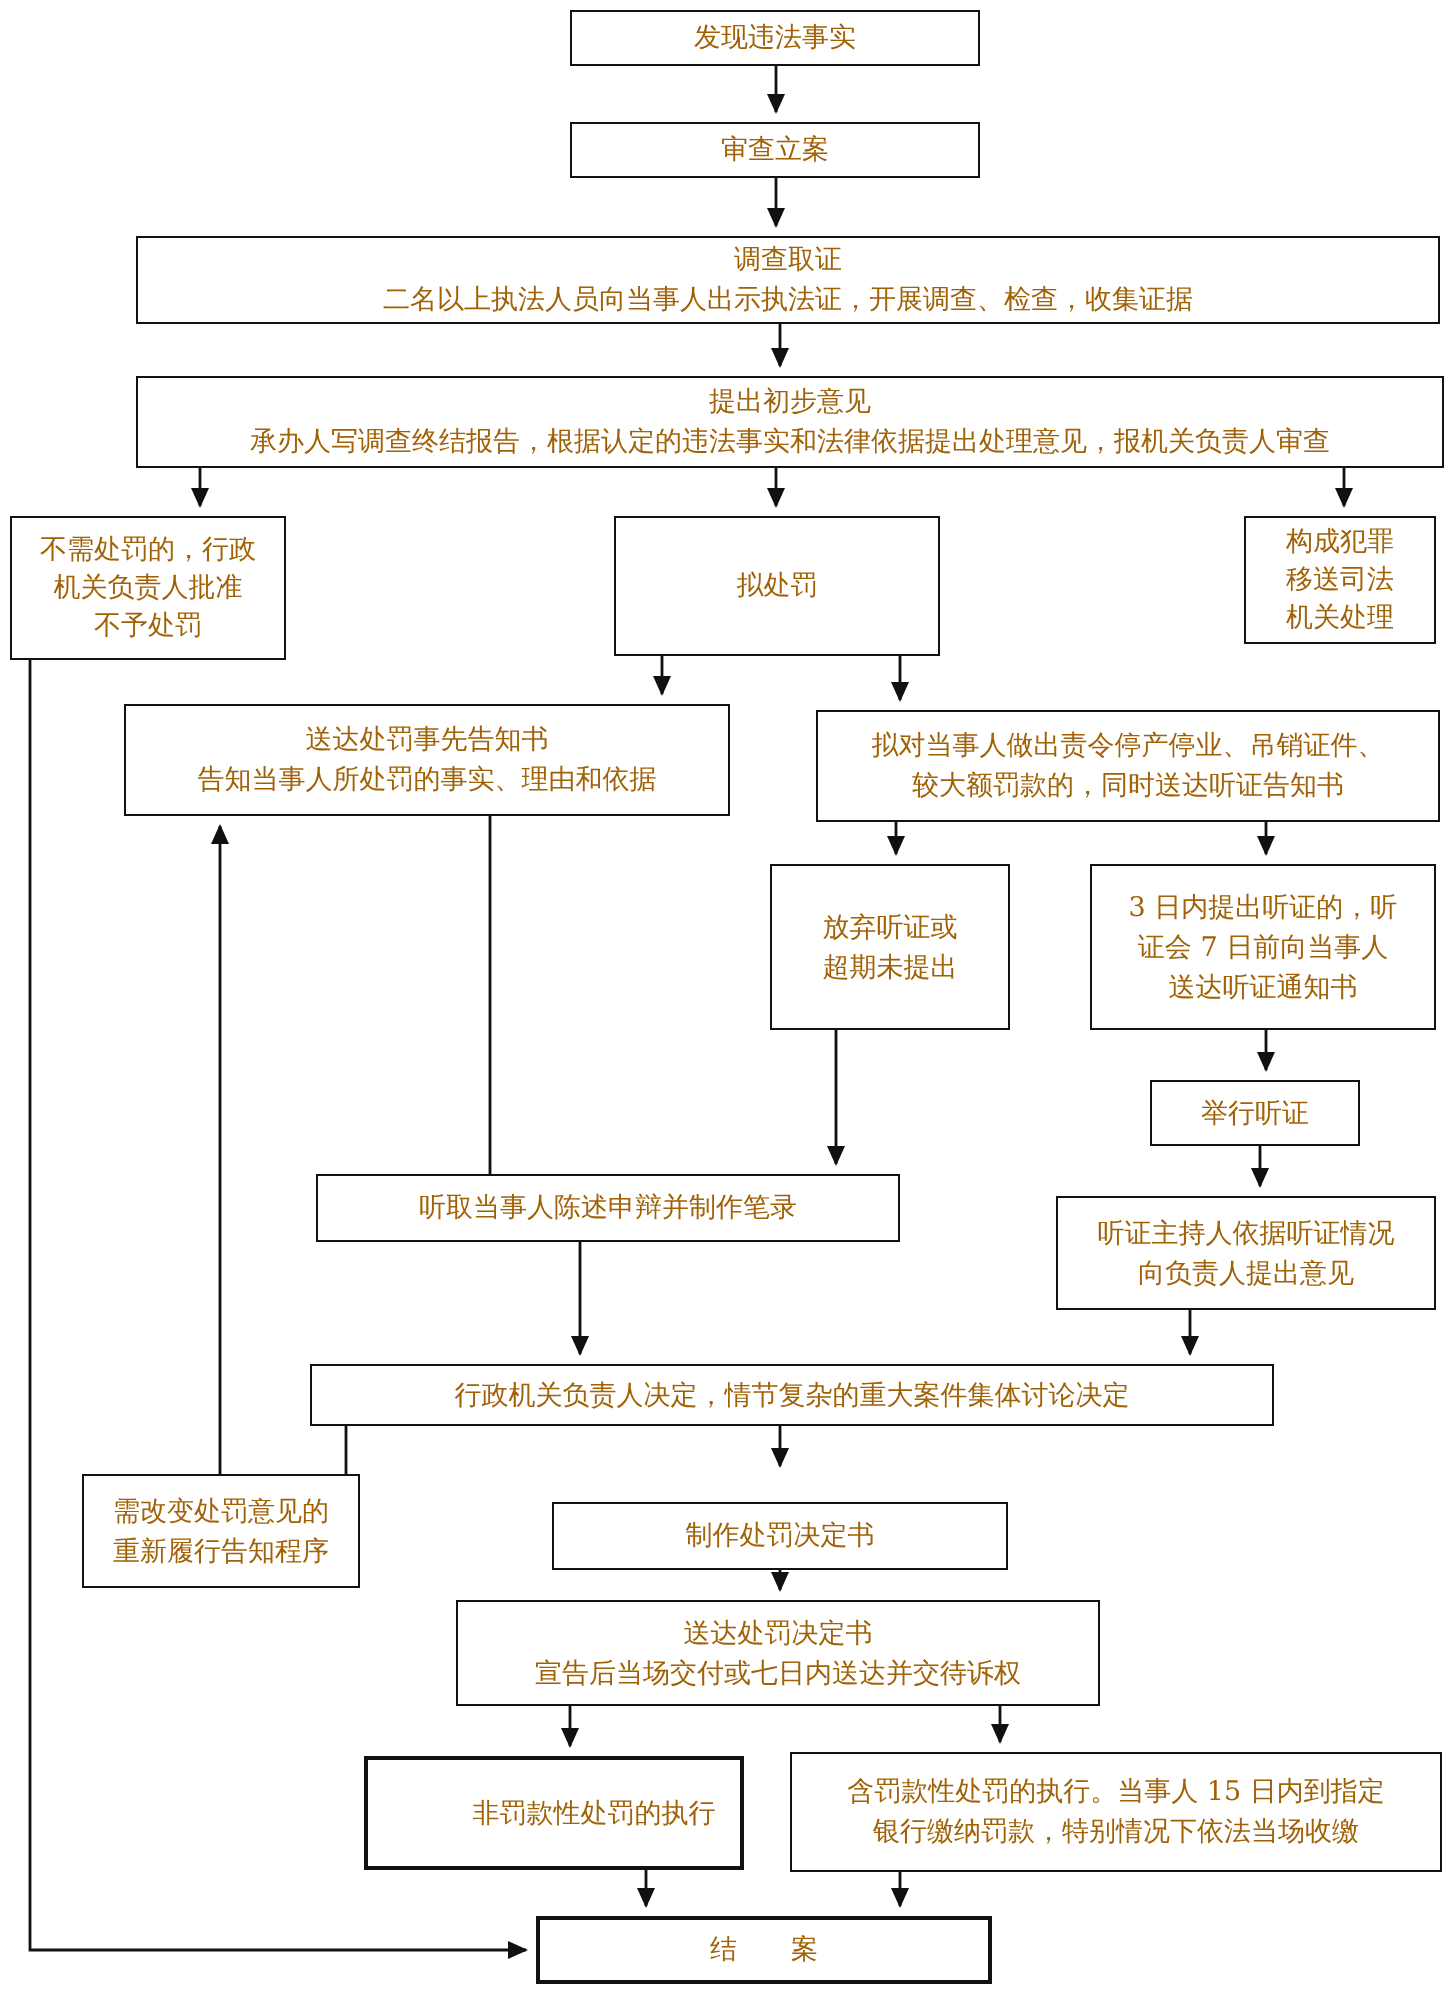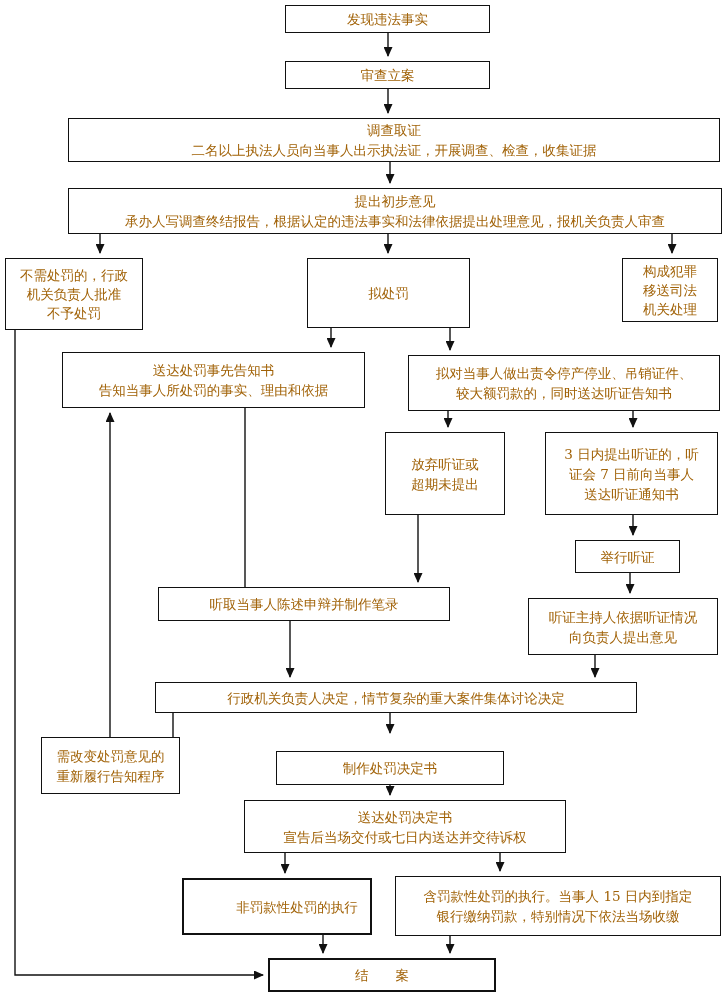--- a/index.html
+++ b/index.html
@@ -153,21 +153,21 @@
 
   <div class="node" style="left:41px; top:737px; width:139px; height:57px;">
     <div>需改变处罚意见的</div>
     <div>重新履行告知程序</div>
   </div>
 
   <div class="node" style="left:276px; top:738px; width:228px; height:34px;margin-top:13px;">
     <div>制作处罚决定书</div>
   </div>
 
-  <div class="node" style="left:228px; top:800px; width:322px; height:53px;margin-left:16px;">
+  <div class="node" style="left:228px; top:800px; width:322px; height:53px;">
     <div>送达处罚决定书</div>
     <div>宣告后当场交付或七日内送达并交待诉权</div>
   </div>
 
   <div class="node thick" style="left:182px; top:878px; width:190px; height:57px;padding-left:42px;">
     <div>非罚款性处罚的执行</div>
   </div>
 
   <div class="node" style="left:395px; top:876px; width:326px; height:60px;">
     <div>含罚款性处罚的执行。当事人 15 日内到指定</div>

